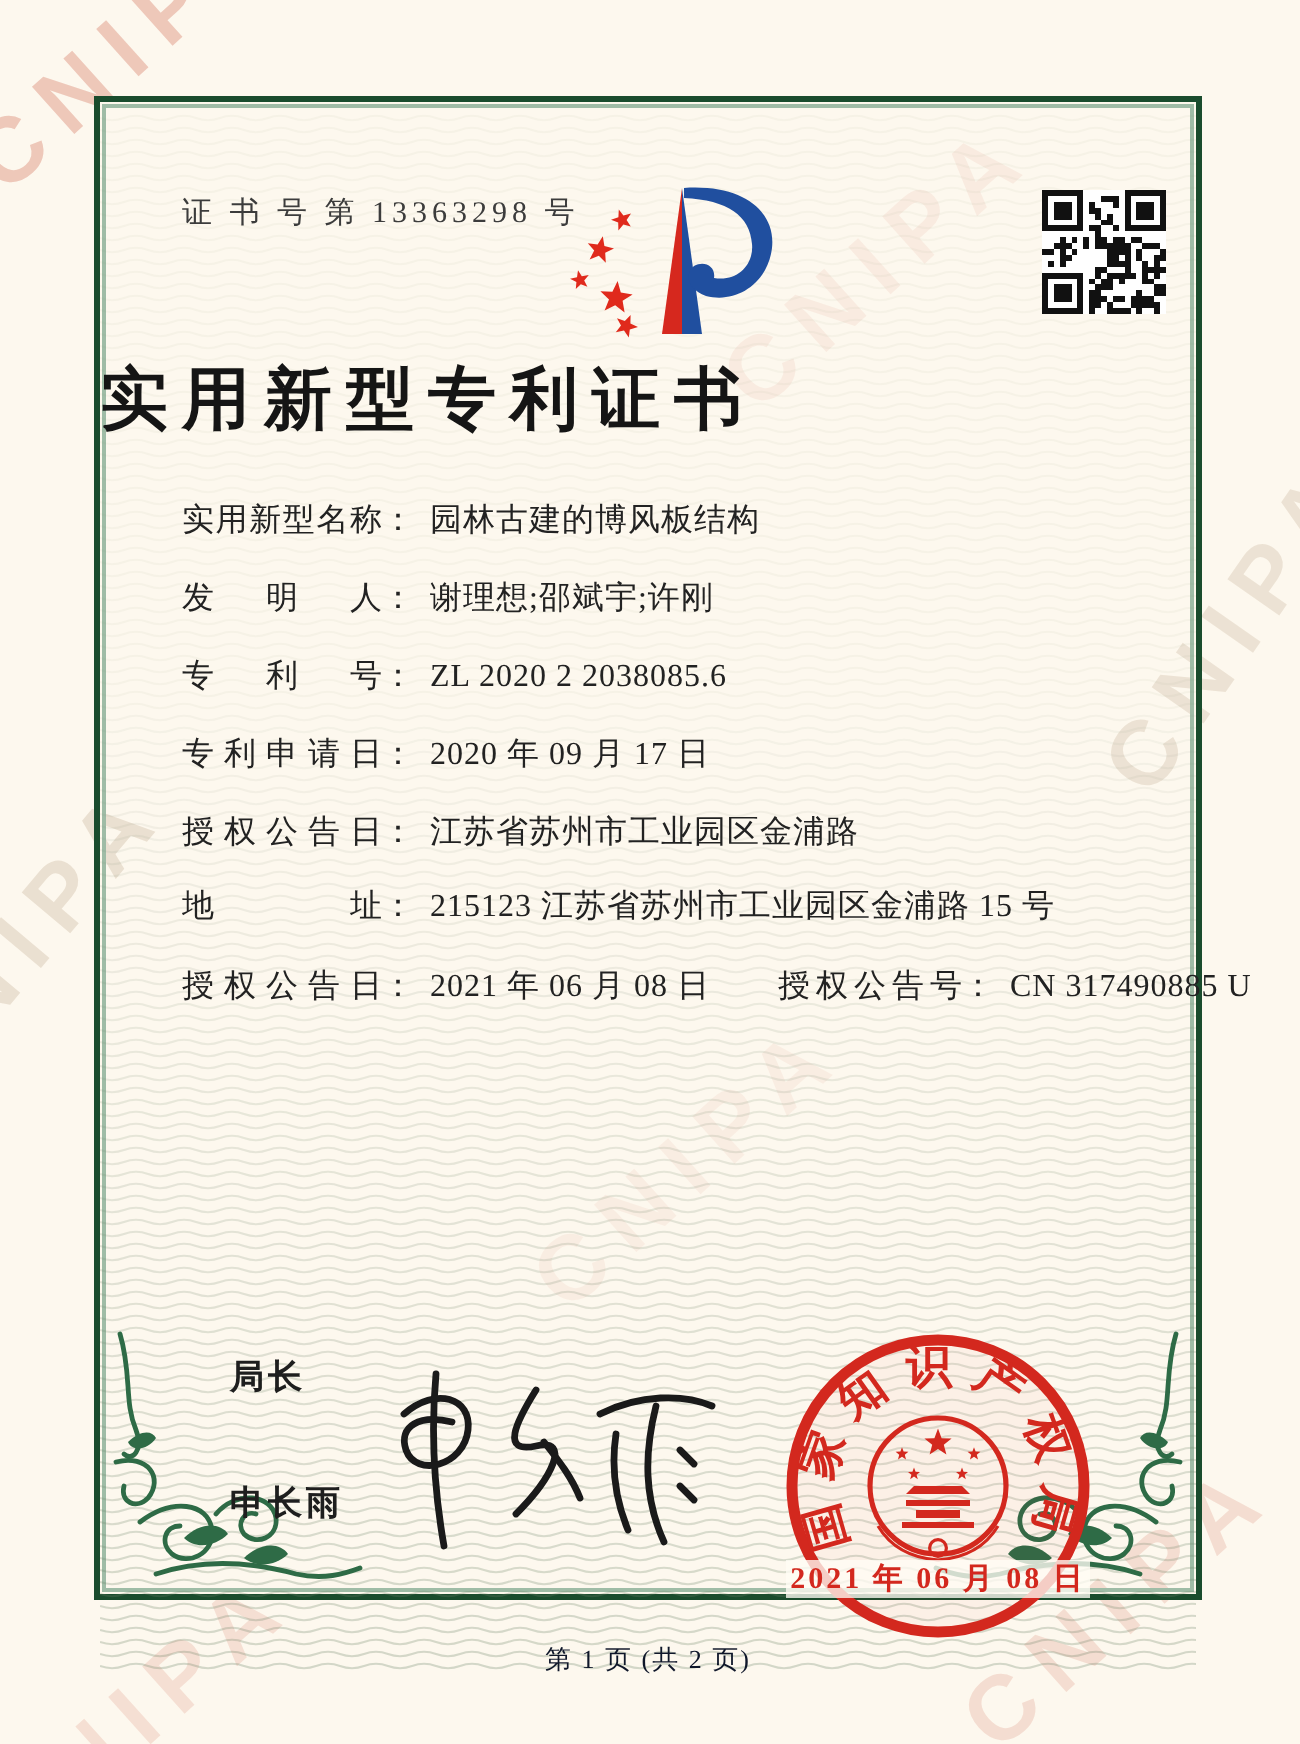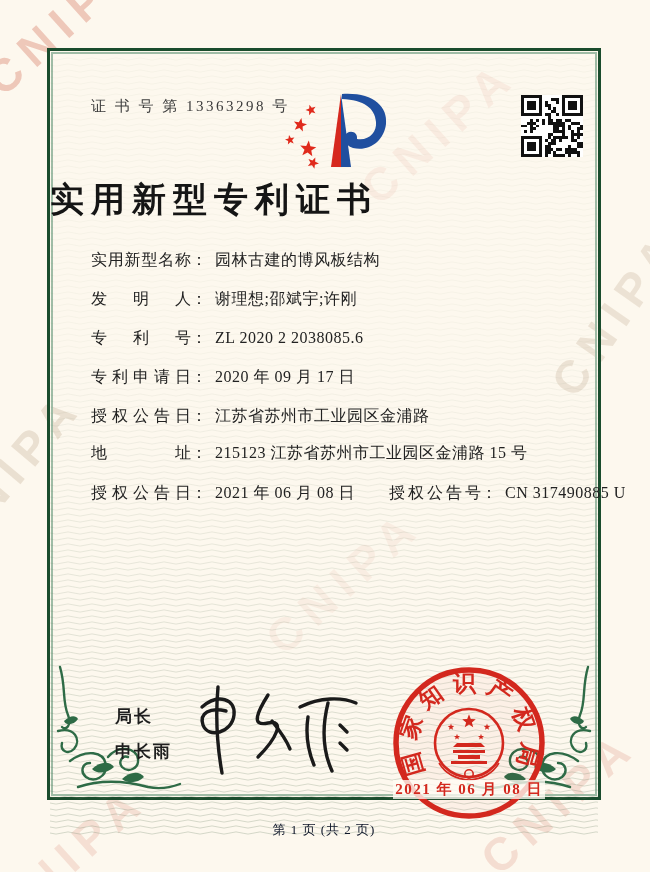--- a/index.html
+++ b/index.html
@@ -34,21 +34,21 @@
   .flabel{display:inline-block;width:100px;text-align:justify;text-align-last:justify;vertical-align:top;font-family:Liberation Mono, monospace;}
   .fcolon{display:inline-block;margin-right:8px;}
   .fvalue{letter-spacing:.5px;margin-top:40px;}
   .grant2{position:absolute;left:298px;top:0;}
   .grant2 .flabel{width:92px;}
   .body-text{position:absolute;left:33px;top:464px;width:494px;font-size:15.5px;
              line-height:26.5px;color:#2b2b2b;text-align:justify;}
   .body-text p{text-indent:2em;}
   .signer{position:absolute;left:65px;font-family:"Liberation Sans",sans-serif;
           font-weight:700;font-size:17px;color:#1e1e1e;letter-spacing:2px;}
-  .signer.t1{top:654px;}
+  .signer.t1{top:626px;}
   .signer.t2{top:689px;}
   .signature{position:absolute;left:138px;top:630px;width:180px;height:100px;}
   .seal{position:absolute;left:341px;top:614px;width:156px;height:156px;}
   .seal-date{position:absolute;left:333px;top:729px;width:172px;text-align:center;z-index:3;}
   .seal-date span{display:inline-block;color:var(--red);font-weight:700;font-size:15px;
                   letter-spacing:1.5px;background:rgba(255,252,245,.78);padding:0 2px;}
   .footer{position:absolute;left:0;right:0;top:770px;text-align:center;font-size:13px;
           color:#0f172a;letter-spacing:1px;}
 </style>
 </head>

